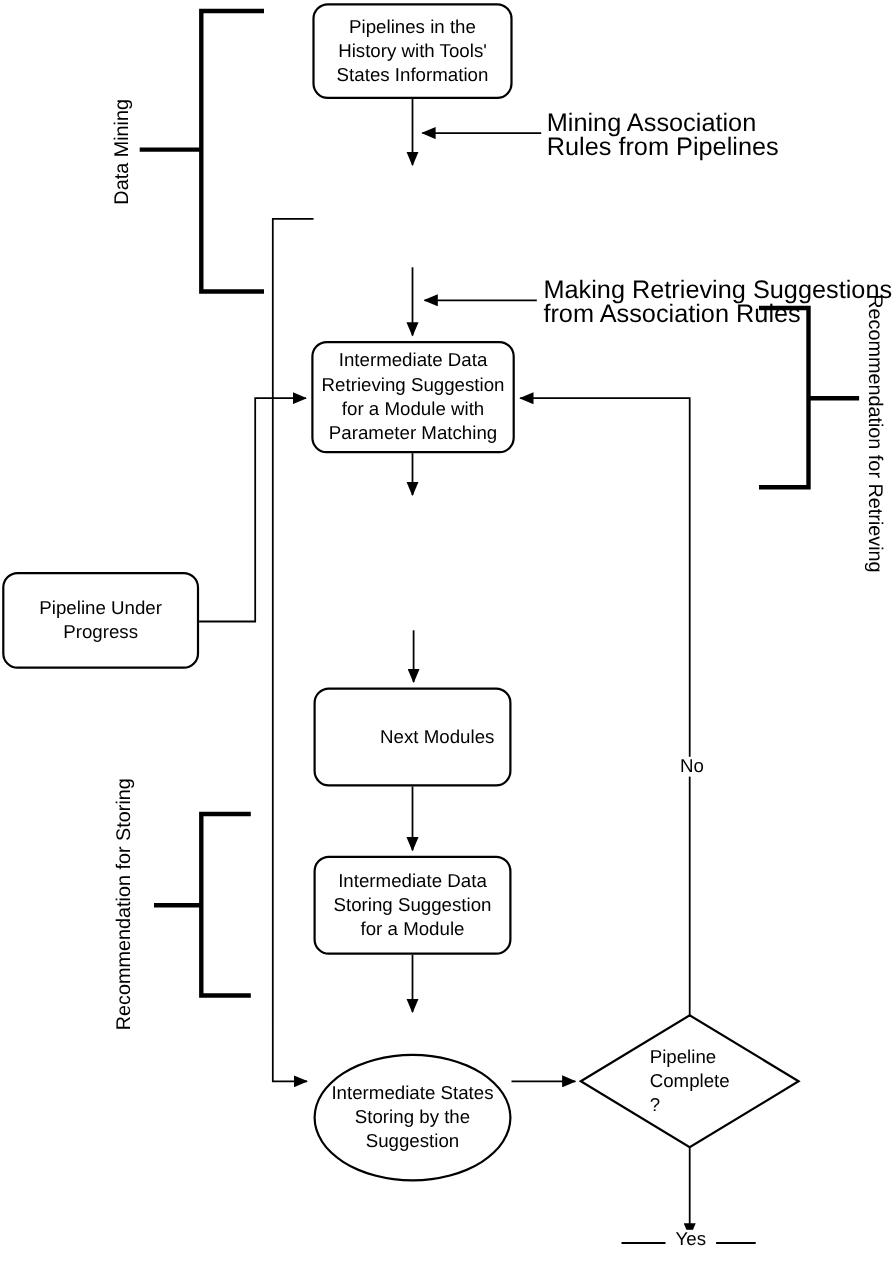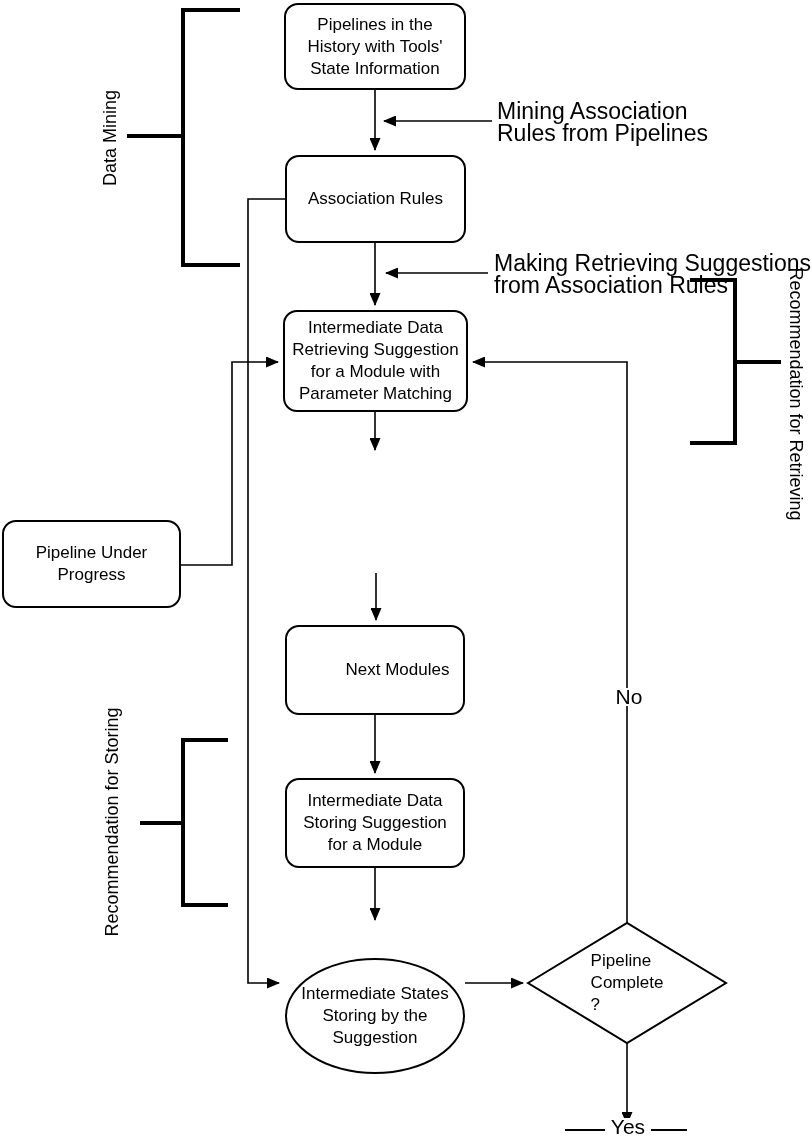--- a/index.html
+++ b/index.html
@@ -50,21 +50,21 @@
     position: absolute;
     white-space: pre-line;
     text-align: left;
     font-size: 23px;
     line-height: 22px;
   }
   .branch-label {
     position: absolute;
     background: #ffffff;
     text-align: center;
-    font-size: 21px;
+    font-size: 17px;
     line-height: 18px;
     padding: 0 2px;
   }
   .side-label {
     position: absolute;
     white-space: nowrap;
     font-size: 18px;
     line-height: 20px;
   }
   .rot-ccw { transform: translate(-50%, -50%) rotate(-90deg); }
@@ -110,23 +110,22 @@
 
     <path d="M228,740 H183 V905 H228" stroke="#000000" stroke-width="4" fill="none"></path>
     <path d="M183,823 H140" stroke="#000000" stroke-width="4" fill="none"></path>
 
     <path d="M690,280 H735 V443 H690" stroke="#000000" stroke-width="4" fill="none"></path>
     <path d="M735,362 H781" stroke="#000000" stroke-width="4" fill="none"></path>
   </svg>
 
   <div class="node rounded" style="left:284px; top:3px; width:182px; height:87px;">Pipelines in the
 History with Tools'
-State Information</div>
+States Information</div>
 
-  <div class="node rounded" style="left:285px; top:155px; width:181px; height:88px;">Association Rules</div>
 
   <div class="node rounded" style="left:283px; top:310px; width:185px; height:102px;">Intermediate Data
 Retrieving Suggestion
 for a Module with
 Parameter Matching</div>
 
 
   <div class="node rounded" style="left:285px; top:625px; width:180px; height:90px;padding-left:45px;">Next Modules</div>
 
   <div class="node rounded" style="left:285px; top:778px; width:180px; height:90px;">Intermediate Data

